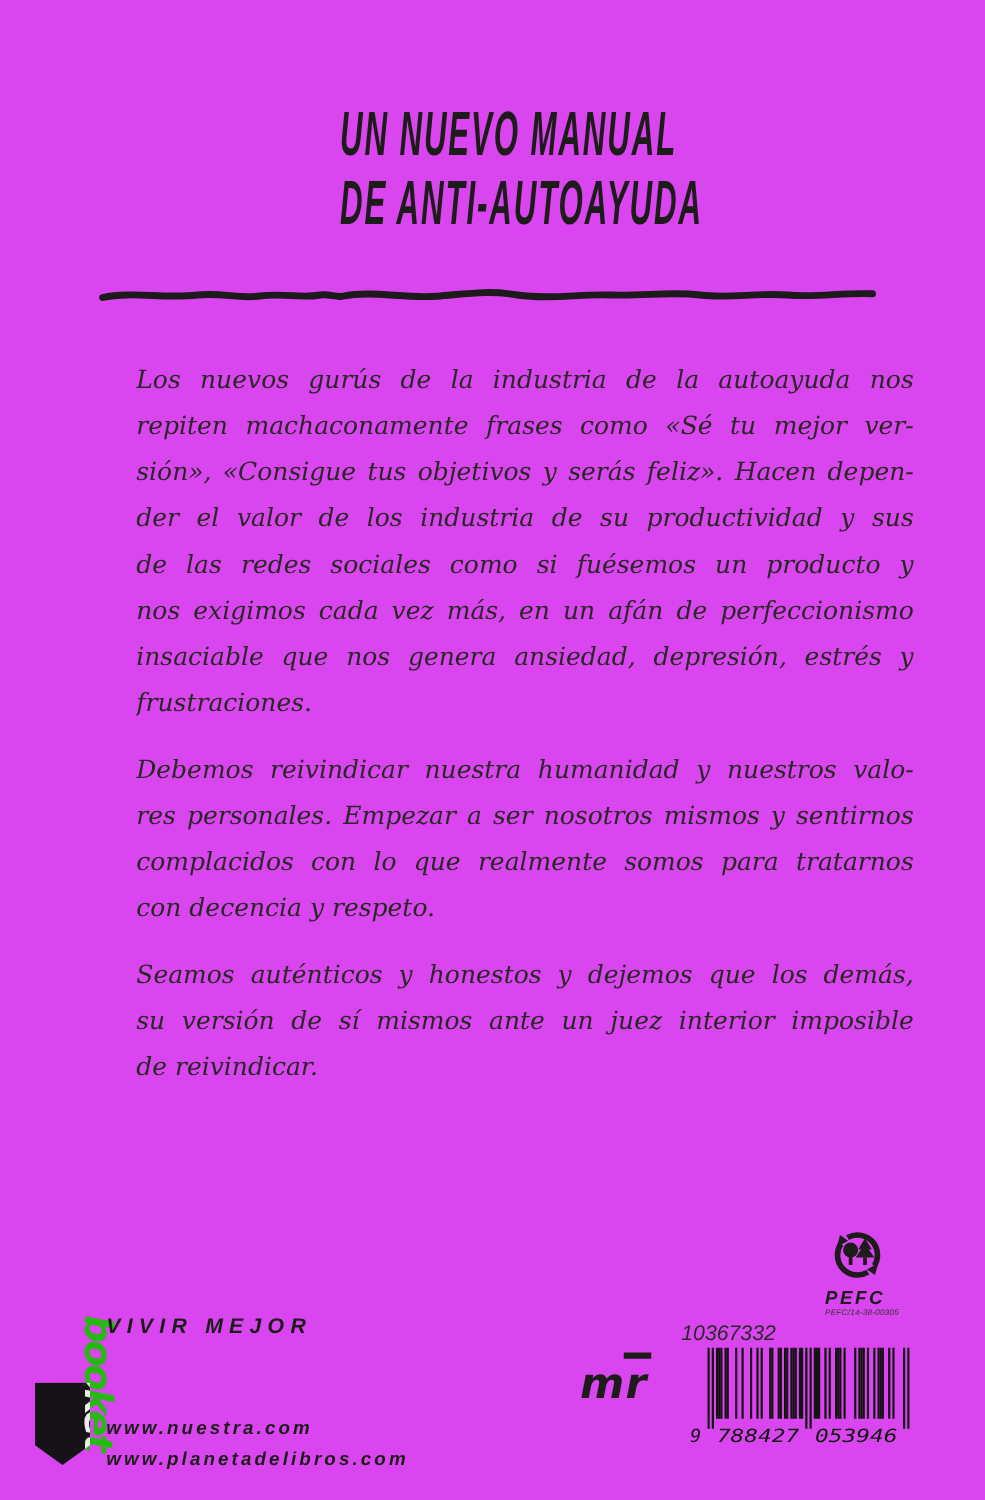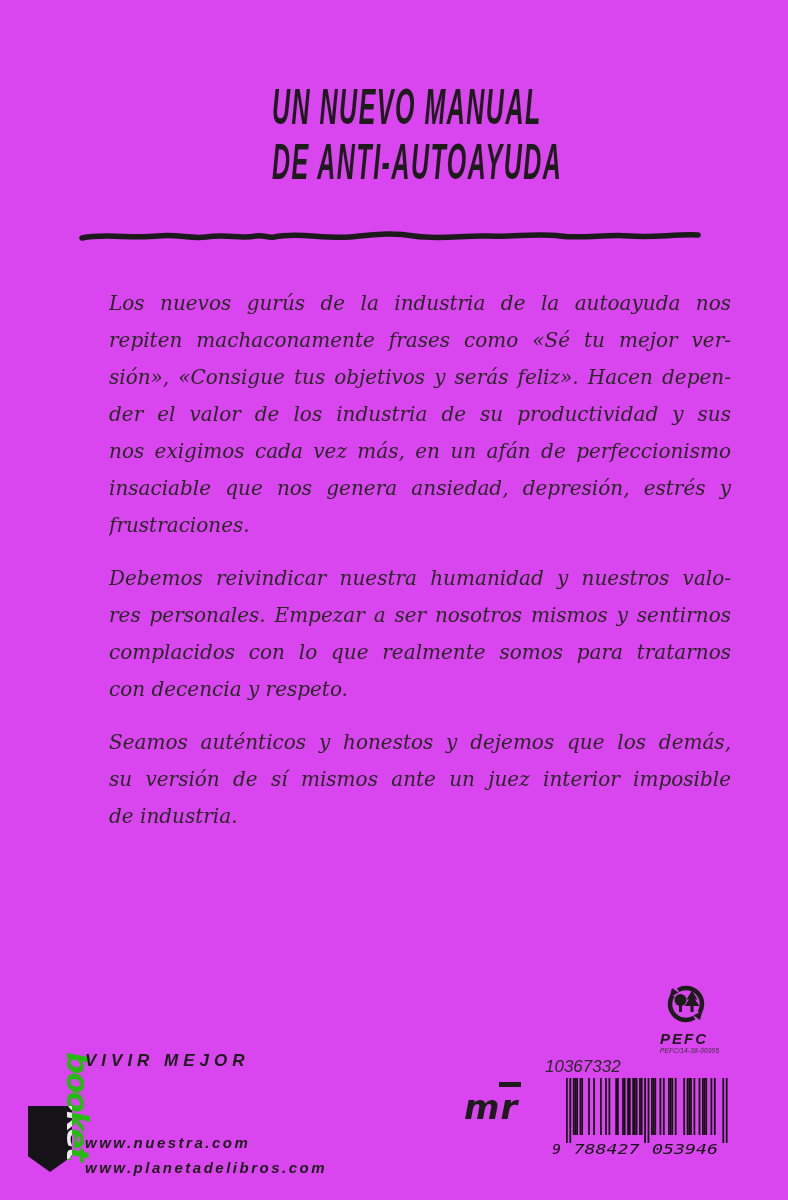--- a/index.html
+++ b/index.html
@@ -192,34 +192,35 @@
   <svg class="divider" viewBox="0 0 624 22">
     <path d="M4,12 C28,7 52,13 80,10 C100,8 112,13 128,11 C150,8 162,13 178,10 C186,9 190,12 196,11 C220,6 244,13 272,11 C296,9 312,6 336,10 C362,14 386,9 410,10 C438,11 458,7 482,10 C506,13 528,8 552,10 C576,12 596,8 620,9" stroke="#1c1a1a" stroke-width="5.5" fill="none" stroke-linecap="round"></path>
   </svg>
 
   <div class="blurb" id="blurb">
       <div class="para">
         <div class="body-line">Los nuevos gurús de la industria de la autoayuda nos</div>
         <div class="body-line">repiten machaconamente frases como «Sé tu mejor ver-</div>
         <div class="body-line">sión», «Consigue tus objetivos y serás feliz». Hacen depen-</div>
         <div class="body-line">der el valor de los industria de su productividad y sus</div>
+        <div class="body-line">de las redes sociales como si fuésemos un producto y</div>
         <div class="body-line">nos exigimos cada vez más, en un afán de perfeccionismo</div>
         <div class="body-line">insaciable que nos genera ansiedad, depresión, estrés y</div>
         <div class="body-line last">frustraciones.</div>
       </div>
       <div class="para">
         <div class="body-line">Debemos reivindicar nuestra humanidad y nuestros valo-</div>
         <div class="body-line">res personales. Empezar a ser nosotros mismos y sentirnos</div>
         <div class="body-line">complacidos con lo que realmente somos para tratarnos</div>
         <div class="body-line last">con decencia y respeto.</div>
       </div>
       <div class="para">
         <div class="body-line">Seamos auténticos y honestos y dejemos que los demás,</div>
         <div class="body-line">su versión de sí mismos ante un juez interior imposible</div>
-        <div class="body-line last">de industria.</div>
+        <div class="body-line last">de reivindicar.</div>
       </div>
     </div>
 
   <div class="booket-logo">
     <div class="booket-mark"></div>
     <div class="booket-word">booket</div>
   </div>
 
   <div class="collection">VIVIR MEJOR</div>
 

